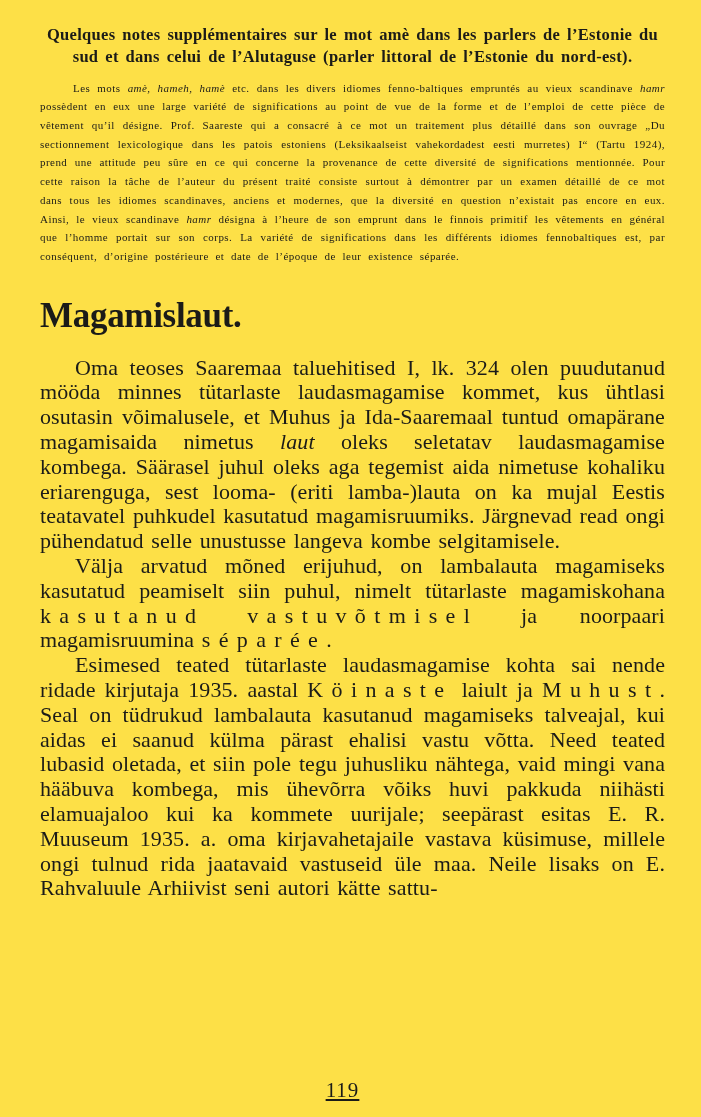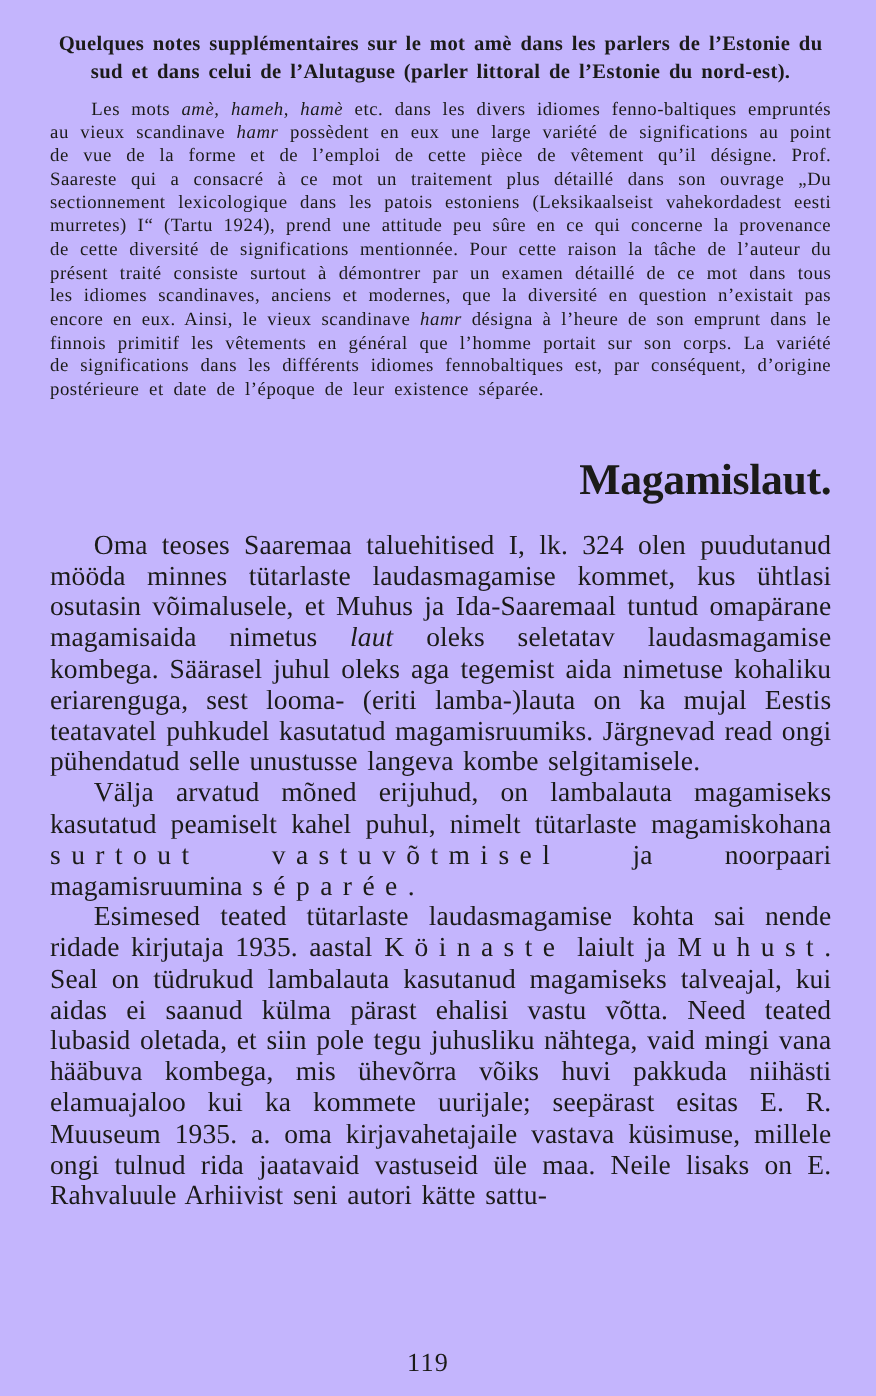--- a/index.html
+++ b/index.html
@@ -5,51 +5,51 @@
   html, body {
     margin: 0;
     padding: 0;
     background: #e8e8e4;
   }
   .page {
     position: relative;
     width: 701px;
     height: 1117px;
     margin: 0 auto;
-    background: #c4b5fd;
+    background: #fde047;
     box-sizing: border-box;
     padding: 24px 36px 0 40px;
     font-family: "Liberation Serif", "DejaVu Serif", serif;
     color: #1b1b18;
     overflow: hidden;
   }
   .doc-title {
     font-size: 16.5px;
     line-height: 21.8px;
     font-weight: bold;
     text-align: center;
     letter-spacing: 0.3px;
     word-spacing: 2.5px;
     padding: 0 6px;
   }
   .fr-paragraph {
     margin: 11px 0 12px 0;
-    font-size: 15px;
+    font-size: 11px;
     line-height: 18.7px;
     text-align: justify;
     text-indent: 33px;
     letter-spacing: 0.45px;
     word-spacing: 3.5px;
   }
   .section-heading {
-    margin: 43px 0 21px 0;
+    margin: 31px 0 21px 0;
     font-size: 35px;
     line-height: 38px;
     font-weight: bold;
-    text-align: right;
+    text-align: left;
     letter-spacing: -0.3px;
   }
   .et-paragraph {
     margin: 0;
     font-size: 22px;
     line-height: 24.8px;
     text-align: justify;
     text-indent: 35px;
     letter-spacing: 0.1px;
     word-spacing: 2px;
@@ -57,34 +57,35 @@
   em { font-style: italic; }
   .spaced { letter-spacing: 0.38em; }
   .page-number {
     position: absolute;
     left: 0;
     right: 16px;
     bottom: 14px;
     text-align: center;
     font-size: 21px;
     letter-spacing: 1px;
+    text-decoration: underline;
   }
 </style>
 </head>
 <body>
 
 <div class="page">
 
   <div class="doc-title">Quelques notes supplémentaires sur le mot amè dans les parlers de l’Estonie du sud et dans celui de l’Alutaguse (parler littoral de l’Estonie du nord-est).</div>
 
   <p class="fr-paragraph"><span>Les mots </span><em>amè, hameh, hamè</em><span> etc. dans les divers idiomes fenno-baltiques empruntés au vieux scandinave </span><em>hamr</em><span> possèdent en eux une large variété de significations au point de vue de la forme et de l’emploi de cette pièce de vêtement qu’il désigne. Prof. Saareste qui a consacré à ce mot un traitement plus détaillé dans son ouvrage „Du sectionnement lexicologique dans les patois estoniens (Leksikaalseist vahekordadest eesti murretes) I“ (Tartu 1924), prend une attitude peu sûre en ce qui concerne la provenance de cette diversité de significations mentionnée. Pour cette raison la tâche de l’auteur du présent traité consiste surtout à démontrer par un examen détaillé de ce mot dans tous les idiomes scandinaves, anciens et modernes, que la diversité en question n’existait pas encore en eux. Ainsi, le vieux scandinave </span><em>hamr</em><span> désigna à l’heure de son emprunt dans le finnois primitif les vêtements en général que l’homme portait sur son corps. La variété de significations dans les différents idiomes fennobaltiques est, par conséquent, d’origine postérieure et date de l’époque de leur existence séparée.</span></p>
 
   <h1 class="section-heading">Magamislaut.</h1>
 
   <p class="et-paragraph"><span>Oma teoses Saaremaa taluehitised I, lk. 324 olen puudutanud mööda minnes tütarlaste laudasmagamise kommet, kus ühtlasi osutasin võimalusele, et Muhus ja Ida-Saaremaal tuntud omapärane magamisaida nimetus </span><em>laut</em><span> oleks seletatav laudasmagamise kombega. Säärasel juhul oleks aga tegemist aida nimetuse kohaliku eriarenguga, sest looma- (eriti lamba-)lauta on ka mujal Eestis teatavatel puhkudel kasutatud magamisruumiks. Järgnevad read ongi pühendatud selle unustusse langeva kombe selgitamisele.</span></p>
 
-  <p class="et-paragraph"><span>Välja arvatud mõned erijuhud, on lambalauta magamiseks kasutatud peamiselt kahel puhul, nimelt tütarlaste magamiskohana </span><span class="spaced">surtout</span><span> </span><span class="spaced">vastuvõtmisel</span><span> ja noorpaari magamisruumina </span><span class="spaced">séparée</span><span>.</span></p>
+  <p class="et-paragraph"><span>Välja arvatud mõned erijuhud, on lambalauta magamiseks kasutatud peamiselt siin puhul, nimelt tütarlaste magamiskohana </span><span class="spaced">kasutanud</span><span> </span><span class="spaced">vastuvõtmisel</span><span> ja noorpaari magamisruumina </span><span class="spaced">séparée</span><span>.</span></p>
 
   <p class="et-paragraph"><span>Esimesed teated tütarlaste laudasmagamise kohta sai nende ridade kirjutaja 1935. aastal </span><span class="spaced">Köinaste</span><span> laiult ja </span><span class="spaced">Muhust</span><span>. Seal on tüdrukud lambalauta kasutanud magamiseks talveajal, kui aidas ei saanud külma pärast ehalisi vastu võtta. Need teated lubasid oletada, et siin pole tegu juhusliku nähtega, vaid mingi vana hääbuva kombega, mis ühevõrra võiks huvi pakkuda niihästi elamuajaloo kui ka kommete uurijale; seepärast esitas E. R. Muuseum 1935. a. oma kirjavahetajaile vastava küsimuse, millele ongi tulnud rida jaatavaid vastuseid üle maa. Neile lisaks on E. Rahvaluule Arhiivist seni autori kätte sattu-</span></p>
 
   <div class="page-number">119</div>
 
 </div>
 
 </body></html>

